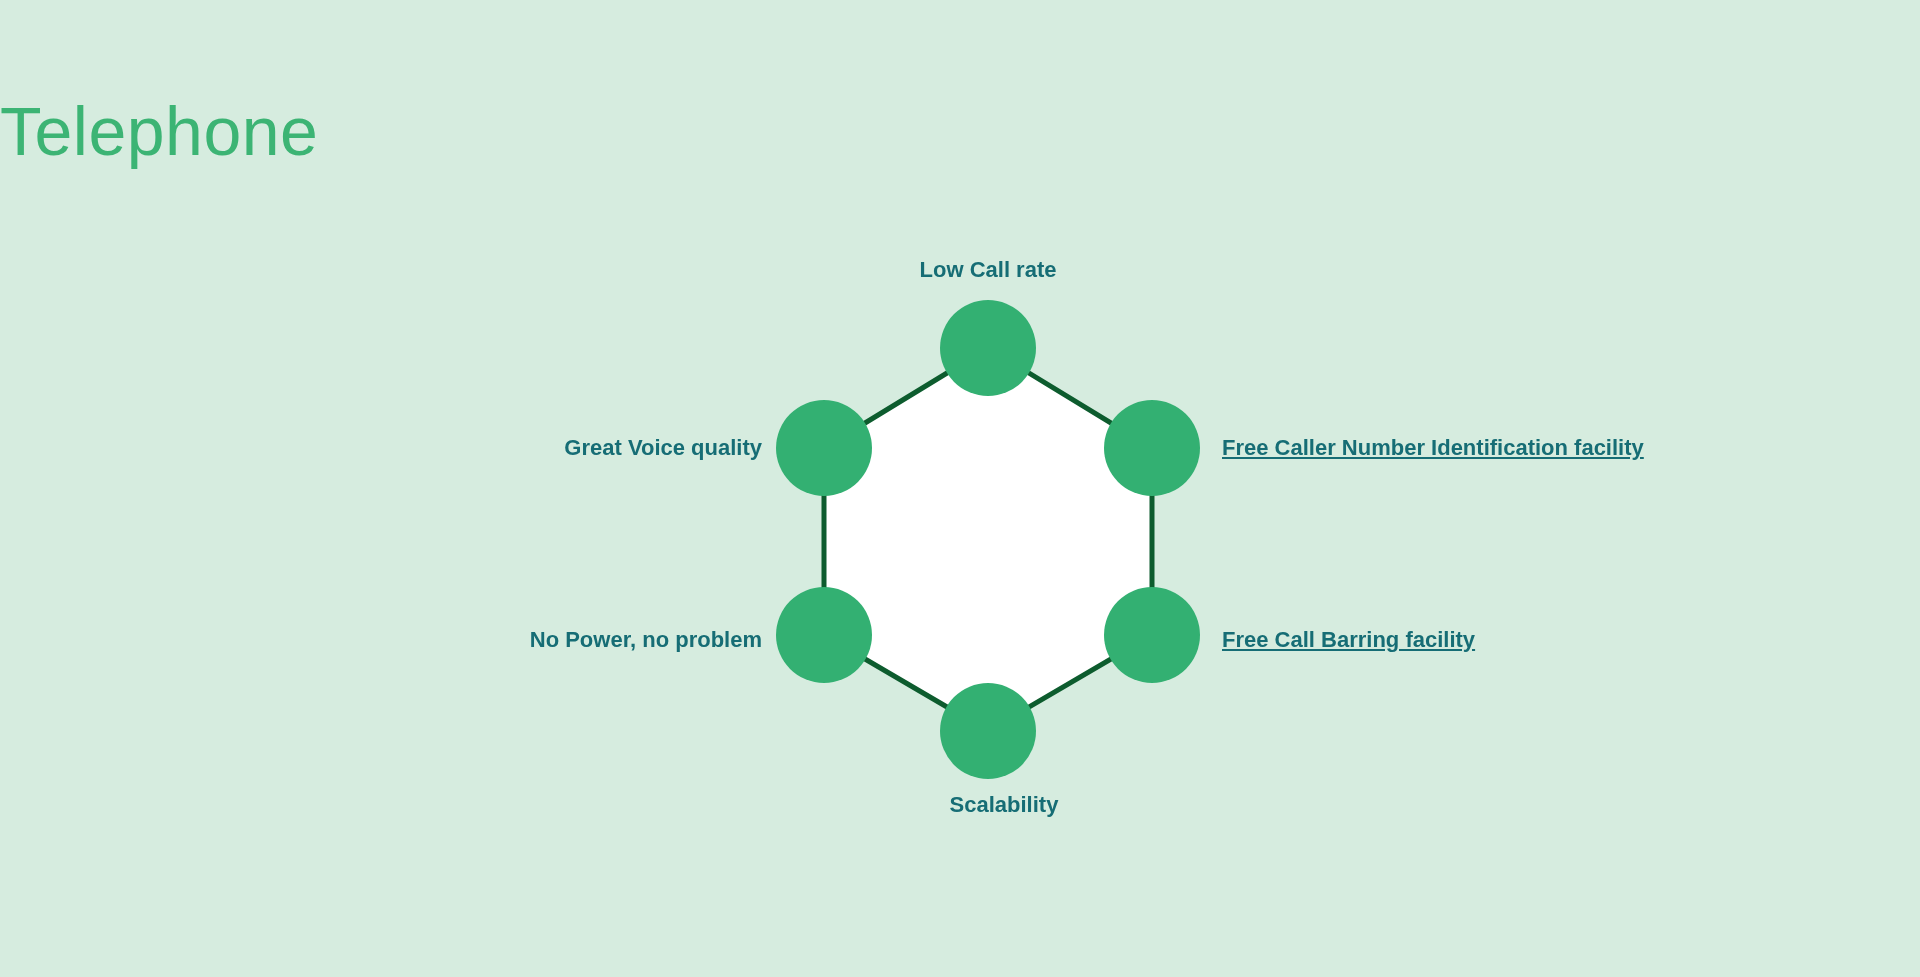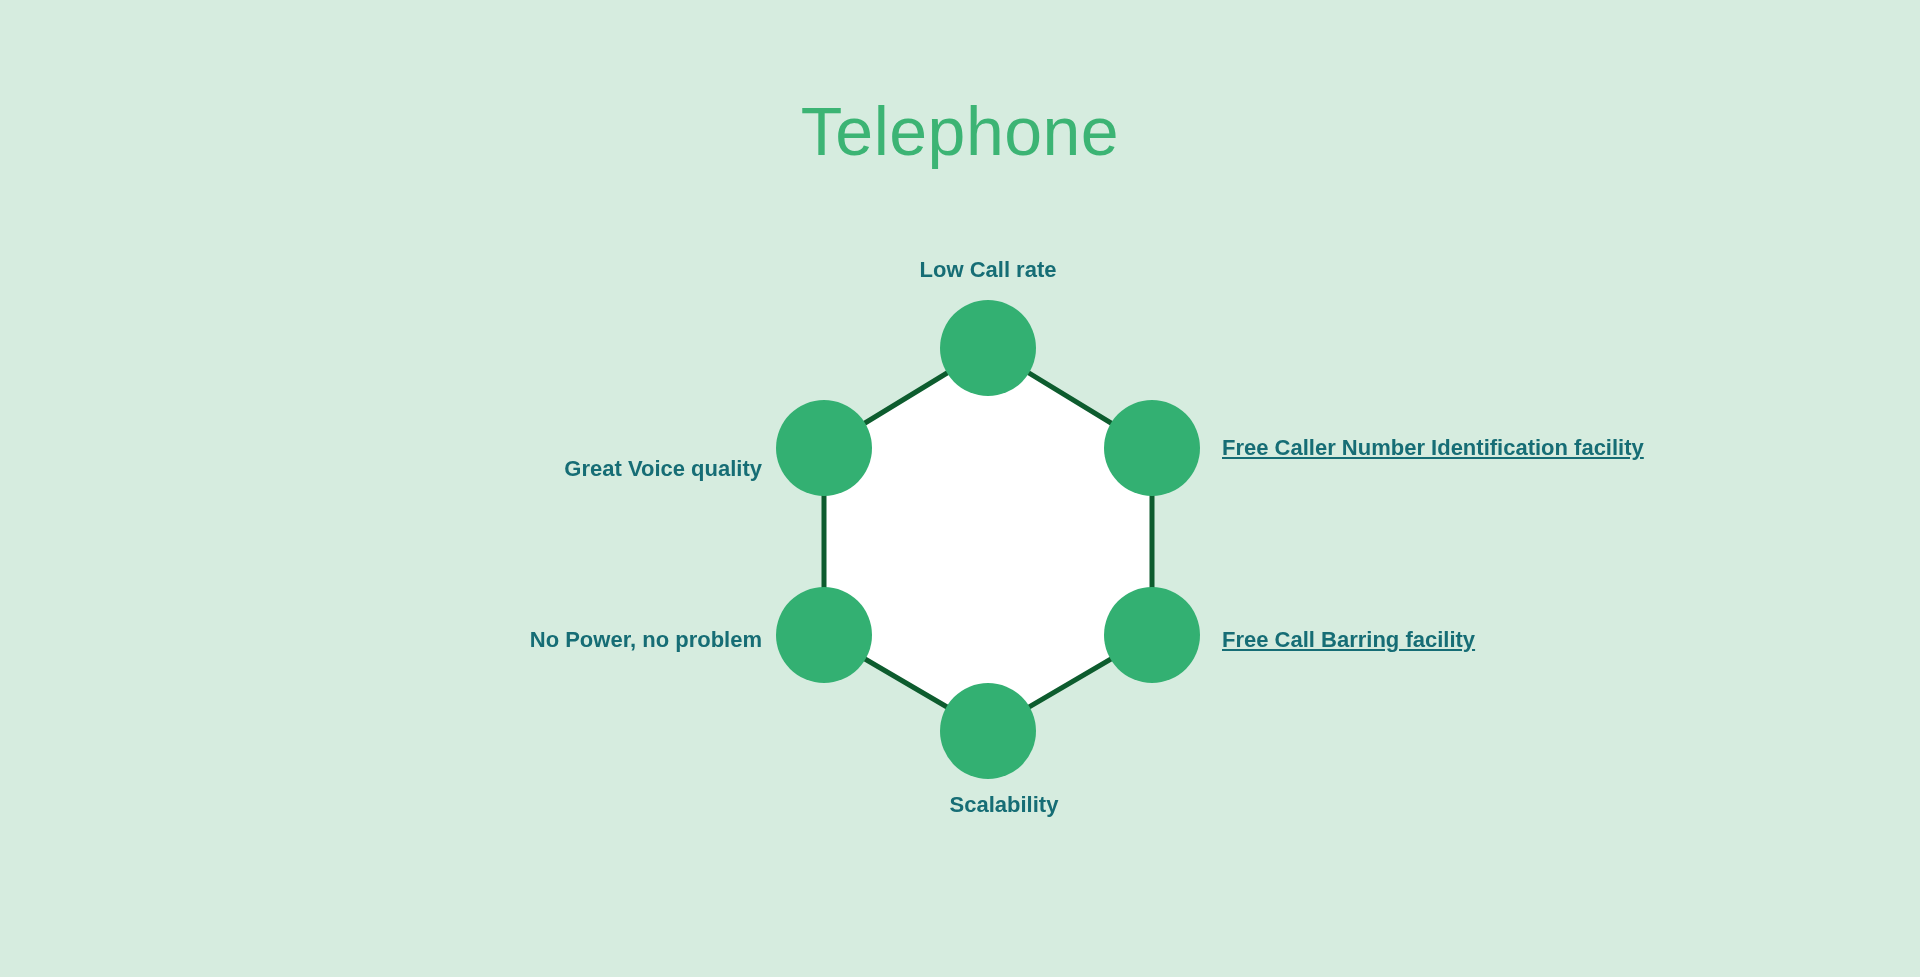--- a/index.html
+++ b/index.html
@@ -21,21 +21,20 @@
     width: 1920px;
     height: 977px;
   }
 
   
   #title {
     position: absolute;
     left: 0;
     top: 92px;
     width: 1920px;
-    text-align: center;
     font-size: 68px;
     line-height: 78px;
     font-weight: 300;
     letter-spacing: 0.5px;
     color: #3cb474;
     white-space: nowrap;
     user-select: none;
   }
 
   
@@ -95,16 +94,16 @@
         <circle class="node-dot" cx="824" cy="448" r="48" fill="#33b072"></circle>
       </g>
   </svg>
 
   <div id="labels">
       <div class="node-label label-top" style="left: 988px; top: 285px; color: rgb(22, 109, 117);">Low Call rate</div>
       <div class="node-label label-right" style="left: 1222px; top: 448px; color: rgb(22, 109, 117); text-decoration: underline;">Free Caller Number Identification facility</div>
       <div class="node-label label-right" style="left: 1222px; top: 640px; color: rgb(22, 109, 117); text-decoration: underline;">Free Call Barring facility</div>
       <div class="node-label label-bottom" style="left: 988px; top: 790px; color: rgb(22, 109, 117);">Scalability</div>
       <div class="node-label label-left" style="left: 762px; top: 640px; color: rgb(22, 109, 117);">No Power, no problem</div>
-      <div class="node-label label-left" style="left: 762px; top: 448px; color: rgb(22, 109, 117); margin-top: 21px;">Great Voice quality</div>
+      <div class="node-label label-left" style="left: 762px; top: 448px; color: rgb(22, 109, 117);">Great Voice quality</div>
     </div>
 
 </div>
 
 </body></html>

